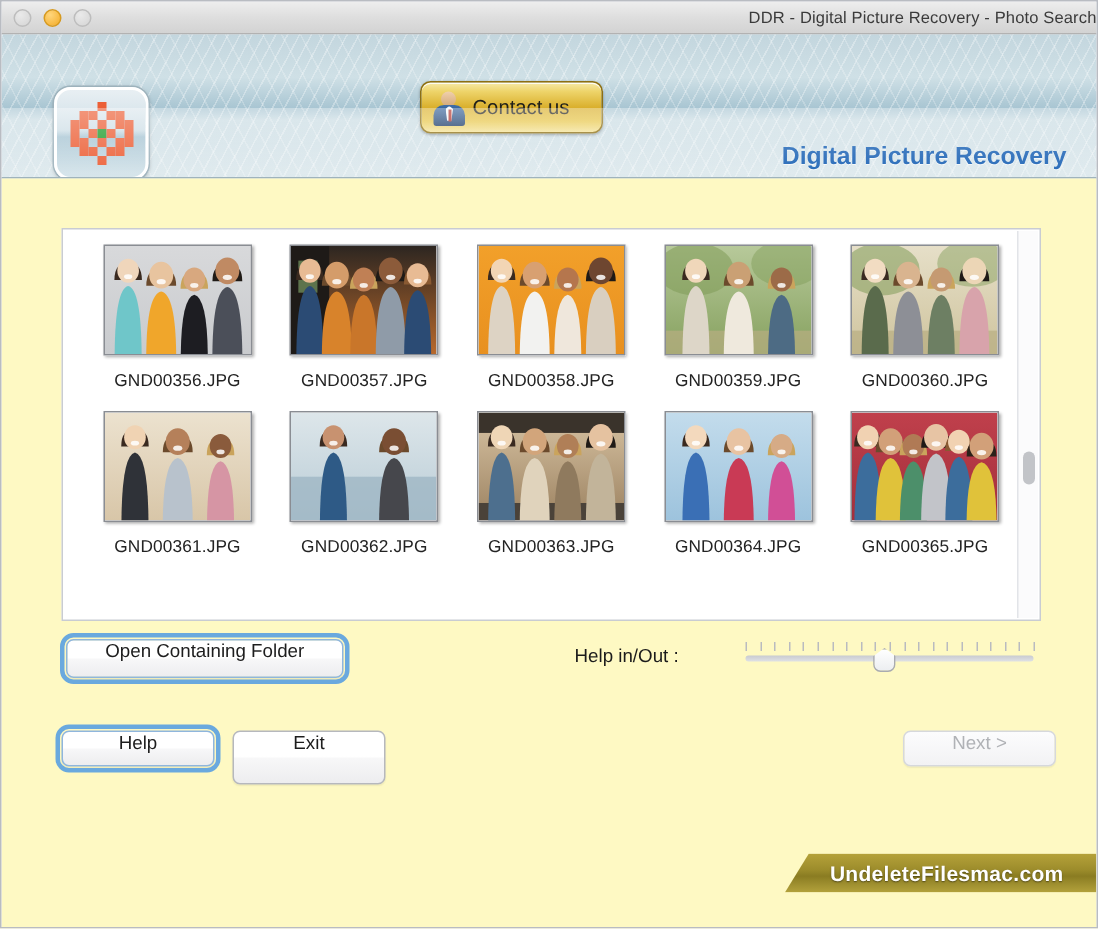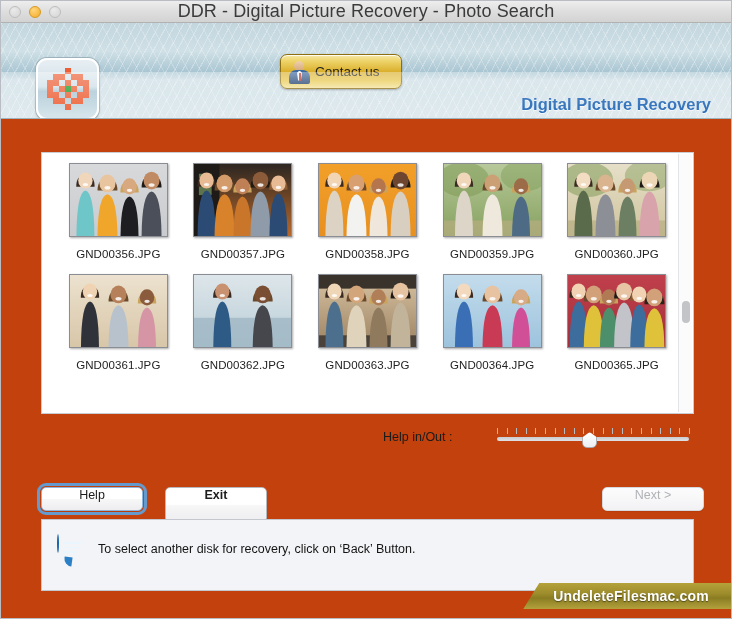--- a/index.html
+++ b/index.html
@@ -27,22 +27,22 @@
     background: linear-gradient(to bottom, #eeeeee 0%, #dedede 50%, #d3d3d3 100%);
     border-bottom: 1px solid #b2b2b2;
     display: flex; align-items: center;
   }
   .lights { position: absolute; left: 8px; top: 5px; display: flex; gap: 8px; }
   .light { width: 12px; height: 12px; border-radius: 50%; }
   .light.close { background: radial-gradient(circle at 35% 30%, #eaeaea, #d4d4d4); border: 1px solid #bdbdbd; }
   .light.min   { background: radial-gradient(circle at 35% 30%, #ffd67c, #f3ab28); border: 1px solid #d69a20; }
   .light.zoom  { background: radial-gradient(circle at 35% 30%, #eaeaea, #d4d4d4); border: 1px solid #bdbdbd; }
   .title-text {
-    width: 100%; text-align: center;
-    font-size: 18px; color: #3b3b3b; letter-spacing: .1px;
+    width: 100%; text-align: right;
+    font-size: 11px; color: #3b3b3b; letter-spacing: .1px;
   }
 
   
   .banner {
     position: relative; height: 96px;
     background:
       repeating-linear-gradient(118deg, rgba(255,255,255,.30) 0px, rgba(255,255,255,.30) 1px, rgba(255,255,255,0) 1px, rgba(255,255,255,0) 7px),
       repeating-linear-gradient(62deg, rgba(255,255,255,.22) 0px, rgba(255,255,255,.22) 1px, rgba(255,255,255,0) 1px, rgba(255,255,255,0) 11px),
       linear-gradient(to bottom, #c3d6de 0%, #cfe0e6 30%, #a8c5d2 52%, #cbdde4 60%, #dfeaee 100%);
     border-bottom: 1px solid #9fb3bc;
@@ -105,21 +105,21 @@
   .person-ico .shirt {
     position: absolute; left: 8px; top: 11px; width: 5px; height: 10px;
     background: #f4f6f8; clip-path: polygon(50% 0, 100% 22%, 78% 100%, 22% 100%, 0 22%);
   }
   .person-ico .tie {
     position: absolute; left: 9.5px; top: 13px; width: 2.5px; height: 8px;
     background: #b1322c;
   }
 
   
-  .content { position: relative; height: 500px; background: #c2410c; }
+  .content { position: relative; height: 500px; background: #fef9c3; }
 
   .grid-panel {
     position: absolute; left: 40px; top: 33px;
     width: 653px; height: 262px;
     background: #ffffff;
     border: 1px solid #c9ccd2;
   }
   .grid-scroll { position: relative; width: 100%; height: 100%; overflow: hidden; }
   .grid {
     display: grid; grid-template-columns: repeat(5, 1fr);
@@ -188,21 +188,21 @@
     background: linear-gradient(to bottom, #ffffff, #eceef1);
     border: 1px solid #a9abb0;
     border-radius: 3px 3px 5px 5px;
     clip-path: polygon(50% 0%, 100% 34%, 100% 100%, 0 100%, 0 34%);
     cursor: pointer;
   }
 
   
   .row-btns { position: absolute; left: 0; right: 0; top: 368px; height: 30px; }
   .b-help { position: absolute; left: 40px; top: 0; width: 102px; height: 24px; }
-  .b-exit { position: absolute; left: 164px; top: 0; width: 102px; height: 36px; font-weight: bold; }
+  .b-exit { position: absolute; left: 154px; top: 0; width: 102px; height: 36px; }
   .b-back { position: absolute; left: 477px; top: 0; width: 102px; height: 24px; }
   .b-next { position: absolute; left: 590px; top: 0; width: 102px; height: 24px; }
 
   
   .status {
     position: absolute; left: 40px; top: 400px;
     width: 653px; height: 72px;
     background: #f3f4f7; border: 1px solid #c4c7cd;
   }
   .status-inner { display: flex; align-items: center; gap: 11px; padding: 15px 0 0 15px; }
@@ -217,21 +217,21 @@
     position: absolute; left: 7px; bottom: -4px; width: 8px; height: 9px;
     background: #2b7fc4; border-radius: 0 0 0 8px;
     transform: rotate(8deg);
   }
   .bubble .ln { position: absolute; left: 6px; width: 18px; height: 1.6px; background: #eaf6fe; border-radius: 1px; }
   .bubble .l1 { top: 7px; } .bubble .l2 { top: 11.5px; } .bubble .l3 { top: 16px; width: 13px; }
   .status-text { font-size: 12.5px; color: #141414; }
 
   
   .watermark {
-    position: absolute; right: 0px; bottom: 10px;
+    position: absolute; right: 0px; bottom: 24px;
     height: 26px; padding: 0 22px 0 30px;
     display: flex; align-items: center;
     background: linear-gradient(to bottom, #b5a23a 0%, #9c8c2b 42%, #8a7c22 58%, #b3a23c 100%);
     box-shadow: 0 1px 2px rgba(0,0,0,.3);
     clip-path: polygon(16px 0, 100% 0, 100% 100%, 0 100%);
   }
   .watermark span {
     font-size: 14px; font-weight: bold; color: #ffffff;
     text-shadow: 0 1px 1px rgba(0,0,0,.45);
     letter-spacing: .2px;
@@ -605,20 +605,21 @@
               <div class="fname">GND00365.JPG</div>
             </div>
           </div>
       </div>
       <div class="vscroll">
         <div class="vthumb"></div>
       </div>
     </div>
 
     <div class="row-mid">
+      <div class="btn open-folder focus">Open Containing Folder</div>
       <div class="zoom-label">Help in/Out :</div>
       <div class="slider">
         <div class="ticks" id="ticks">
             <i style="left: 0%;"></i>
             <i style="left: 5%;"></i>
             <i style="left: 10%;"></i>
             <i style="left: 15%;"></i>
             <i style="left: 20%;"></i>
             <i style="left: 25%;"></i>
             <i style="left: 30%;"></i>
@@ -641,28 +642,19 @@
         <div class="sthumb" id="sthumb" style="left: calc(48% - 7px);"></div>
       </div>
     </div>
 
     <div class="row-btns">
       <div class="btn b-help focus">Help</div>
       <div class="btn b-exit">Exit</div>
       <div class="btn b-next disabled">Next &gt;</div>
     </div>
 
-    <div class="status">
-      <div class="status-inner">
-        <span class="bubble">
-          <span class="ball"></span><span class="tail"></span>
-          <span class="ln l1"></span><span class="ln l2"></span><span class="ln l3"></span>
-        </span>
-        <span class="status-text">To select another disk for recovery, click on ‘Back’ Button.</span>
-      </div>
-    </div>
 
     <div class="watermark">
       <span>UndeleteFilesmac.com</span>
     </div>
 
   </div>
 </div>
 
 </body></html>

